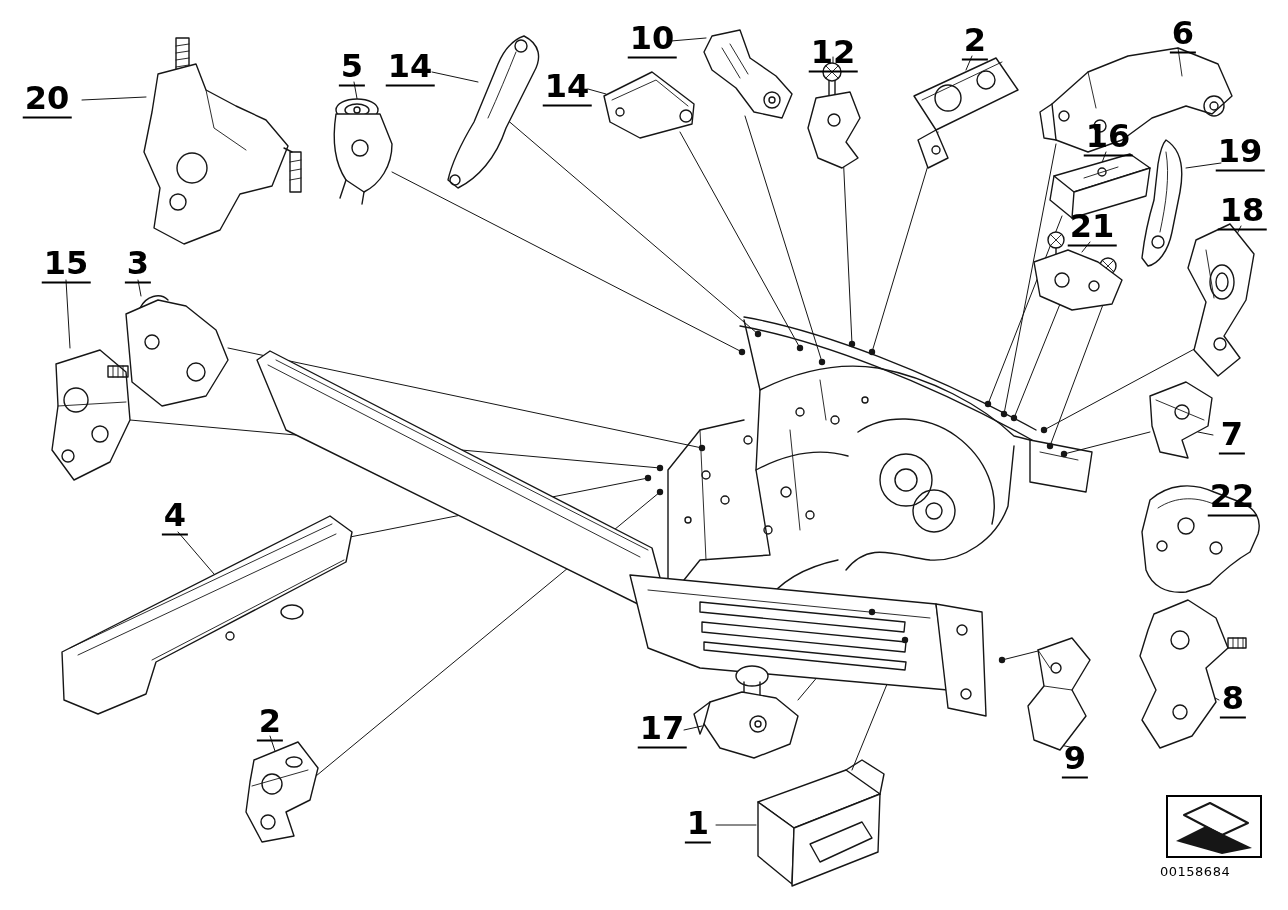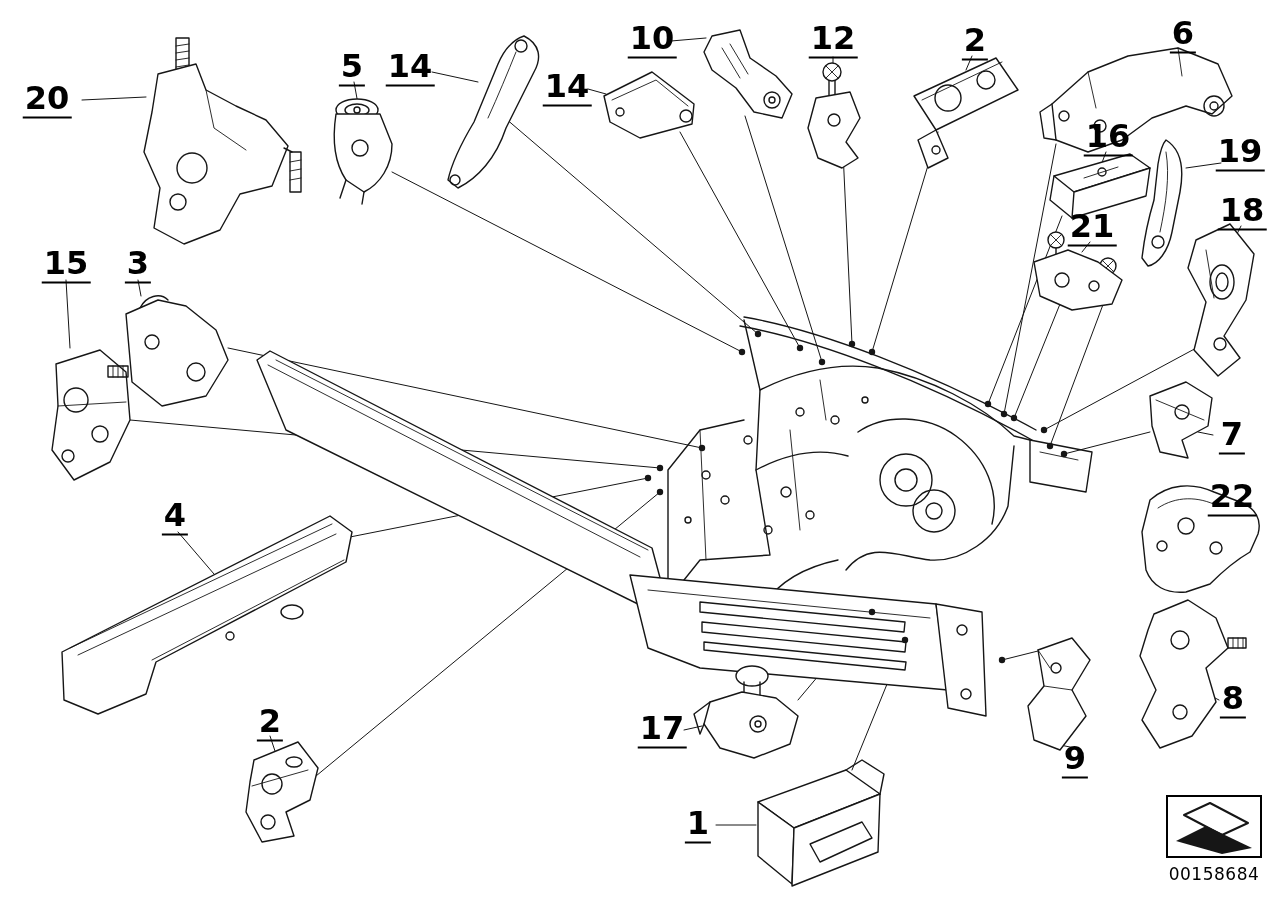--- a/index.html
+++ b/index.html
@@ -22,22 +22,22 @@
     position:absolute;transform:translate(-50%,-50%);
     font-weight:bold;font-size:32px;line-height:1;color:#000;
     border-bottom:2px solid #000;padding:0 2px 3px;cursor:pointer;
     background:transparent;user-select:none;
   }
   .stamp-box{
     position:absolute;left:1166px;top:795px;width:96px;height:63px;
     border:2px solid #000;background:#fff;box-sizing:border-box;
   }
   .stamp-code{
-    position:absolute;left:1160px;top:864px;width:108px;text-align:center;
-    font-size:17px;letter-spacing:0.5px;color:#000;
+    position:absolute;left:1160px;top:864px;width:108px;
+    font-size:13px;letter-spacing:0.5px;color:#000;
   }
 </style>
 </head>
 <body>
 
 <div class="stage">
 
 <svg class="art" width="1288" height="910" viewBox="0 0 1288 910">
 
   <g>
@@ -360,21 +360,21 @@
 <span class="callout" style="left:270px;top:723px">2</span>
 <span class="callout" style="left:138px;top:265px">3</span>
 <span class="callout" style="left:175px;top:517px">4</span>
 <span class="callout" style="left:352px;top:68px">5</span>
 <span class="callout" style="left:1183px;top:35px">6</span>
 <span class="callout" style="left:1232px;top:436px">7</span>
 <span class="callout" style="left:1233px;top:700px">8</span>
 <span class="callout" style="left:1075px;top:760px">9</span>
 <span class="callout" style="left:652px;top:40px">10</span>
 <span class="callout" style="left:410px;top:68px">14</span>
-<span class="callout" style="left:833px;top:40px">12</span>
+<span class="callout" style="left:833px;top:54px">12</span>
 <span class="callout" style="left:975px;top:42px">2</span>
 <span class="callout" style="left:567px;top:88px">14</span>
 <span class="callout" style="left:66px;top:265px">15</span>
 <span class="callout" style="left:1108px;top:138px">16</span>
 <span class="callout" style="left:662px;top:730px">17</span>
 <span class="callout" style="left:1242px;top:212px">18</span>
 <span class="callout" style="left:1240px;top:153px">19</span>
 <span class="callout" style="left:47px;top:100px">20</span>
 <span class="callout" style="left:1092px;top:228px">21</span>
 <span class="callout" style="left:1232px;top:498px">22</span>

